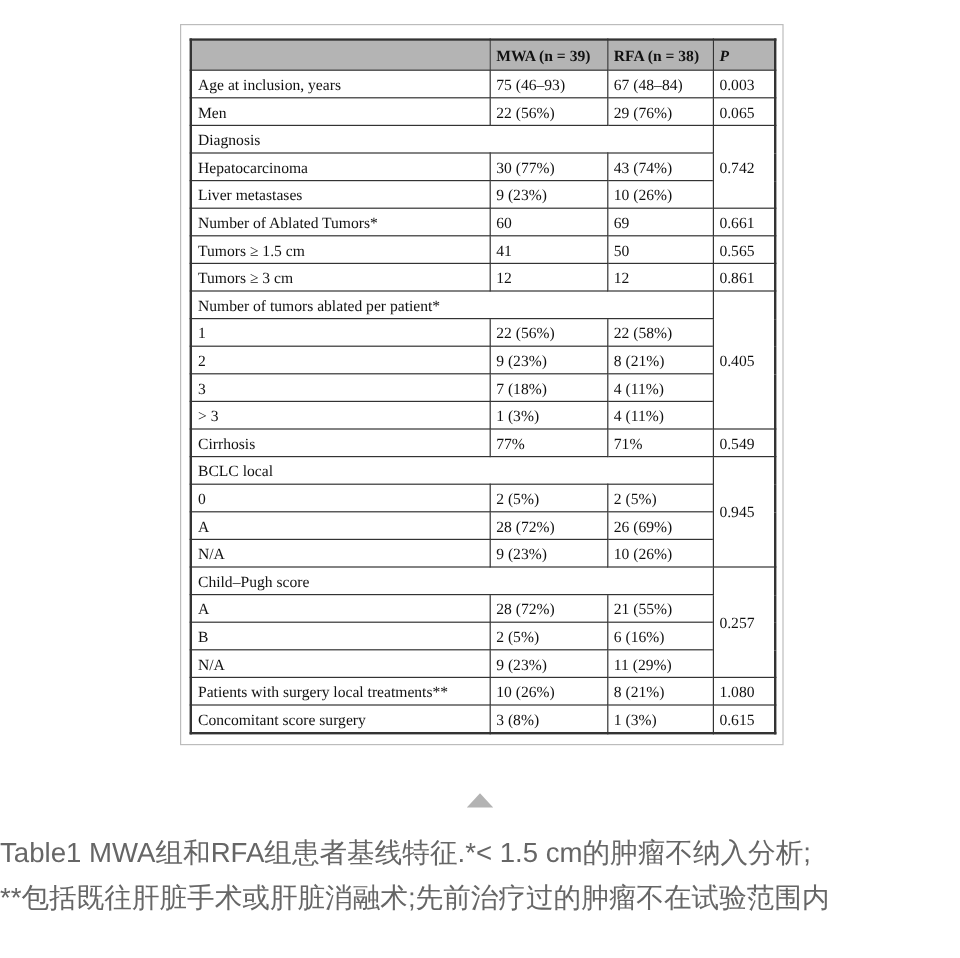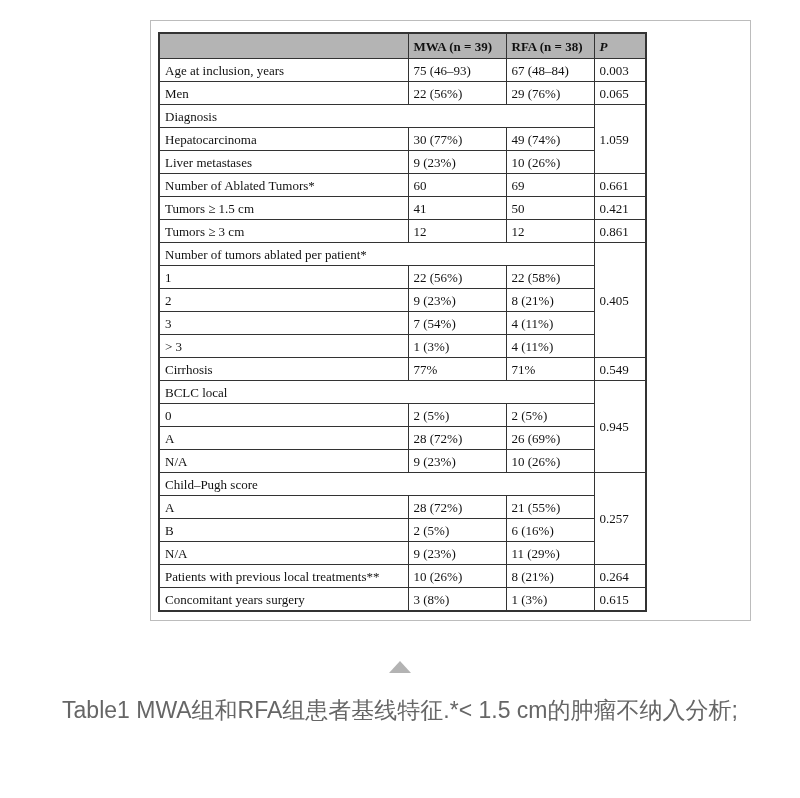--- a/index.html
+++ b/index.html
@@ -8,21 +8,21 @@
     background: #ffffff;
     width: 800px;
     height: 798px;
     position: relative;
     font-family: "Liberation Serif", serif;
   }
   .figure-card {
     position: absolute;
     left: 150px;
     top: 20px;
-    width: 601px;
+    width: 503px;
     height: 601px;
     background: #ffffff;
     border: 1px solid #bcbcbc;
     box-sizing: border-box;
   }
   table.baseline {
     border-collapse: collapse;
     margin: 11px 0 0 7px;
     width: 487px;
     table-layout: fixed;
@@ -61,21 +61,21 @@
     border-left: 11px solid transparent;
     border-right: 11px solid transparent;
     border-bottom: 12px solid #b3b3b3;
     cursor: pointer;
   }
   .caption {
     position: absolute;
     left: 0;
     top: 691px;
     width: 800px;
-    text-align: center;
+    text-align: left;
     font-family: "Liberation Sans", "DejaVu Sans", sans-serif;
     font-size: 23px;
     line-height: 38px;
     color: #666666;
   }
 </style>
 </head>
 <body>
 
 <div class="figure-card">
@@ -102,43 +102,43 @@
           <td class="pcell" rowspan="1">0.003</td>
         </tr>
         <tr>
           <td class="">Men</td>
           <td>22 (56%)</td>
           <td>29 (76%)</td>
           <td class="pcell" rowspan="1">0.065</td>
         </tr>
         <tr>
           <td class="bold" colspan="3">Diagnosis</td>
-          <td class="pcell" rowspan="3">1.059</td>
+          <td class="pcell" rowspan="3">0.742</td>
         </tr>
         <tr>
           <td class="">Hepatocarcinoma</td>
           <td>30 (77%)</td>
-          <td>49 (74%)</td>
+          <td>43 (74%)</td>
         </tr>
         <tr>
           <td class="">Liver metastases</td>
           <td>9 (23%)</td>
           <td>10 (26%)</td>
         </tr>
         <tr>
           <td class="bold">Number of Ablated Tumors*</td>
           <td>60</td>
           <td>69</td>
           <td class="pcell" rowspan="1">0.661</td>
         </tr>
         <tr>
           <td class="">Tumors ≥ 1.5 cm</td>
           <td>41</td>
           <td>50</td>
-          <td class="pcell" rowspan="1">0.421</td>
+          <td class="pcell" rowspan="1">0.565</td>
         </tr>
         <tr>
           <td class="">Tumors ≥ 3 cm</td>
           <td>12</td>
           <td>12</td>
           <td class="pcell" rowspan="1">0.861</td>
         </tr>
         <tr>
           <td class="bold" colspan="3">Number of tumors ablated per patient*</td>
           <td class="pcell" rowspan="5">0.405</td>
@@ -148,21 +148,21 @@
           <td>22 (56%)</td>
           <td>22 (58%)</td>
         </tr>
         <tr>
           <td class="bold">2</td>
           <td>9 (23%)</td>
           <td>8 (21%)</td>
         </tr>
         <tr>
           <td class="bold">3</td>
-          <td>7 (54%)</td>
+          <td>7 (18%)</td>
           <td>4 (11%)</td>
         </tr>
         <tr>
           <td class="">&gt; 3</td>
           <td>1 (3%)</td>
           <td>4 (11%)</td>
         </tr>
         <tr>
           <td class="">Cirrhosis</td>
           <td>77%</td>
@@ -201,32 +201,33 @@
           <td class="">B</td>
           <td>2 (5%)</td>
           <td>6 (16%)</td>
         </tr>
         <tr>
           <td class="">N/A</td>
           <td>9 (23%)</td>
           <td>11 (29%)</td>
         </tr>
         <tr>
-          <td class="">Patients with previous local treatments**</td>
+          <td class="">Patients with surgery local treatments**</td>
           <td>10 (26%)</td>
           <td>8 (21%)</td>
-          <td class="pcell" rowspan="1">0.264</td>
-        </tr>
-        <tr>
-          <td class="">Concomitant years surgery</td>
+          <td class="pcell" rowspan="1">1.080</td>
+        </tr>
+        <tr>
+          <td class="">Concomitant score surgery</td>
           <td>3 (8%)</td>
           <td>1 (3%)</td>
           <td class="pcell" rowspan="1">0.615</td>
         </tr>
       </tbody>
   </table>
 </div>
 
 <div class="collapse-arrow"></div>
 
 <div class="caption">
   <div>Table1 MWA组和RFA组患者基线特征.*&lt; 1.5 cm的肿瘤不纳入分析;</div>
+  <div>**包括既往肝脏手术或肝脏消融术;先前治疗过的肿瘤不在试验范围内</div>
 </div>
 
 </body></html>

